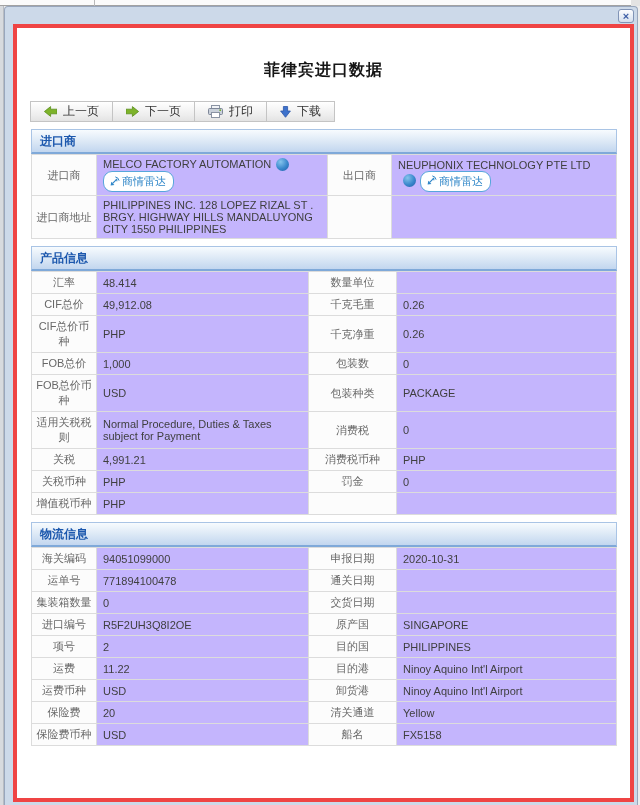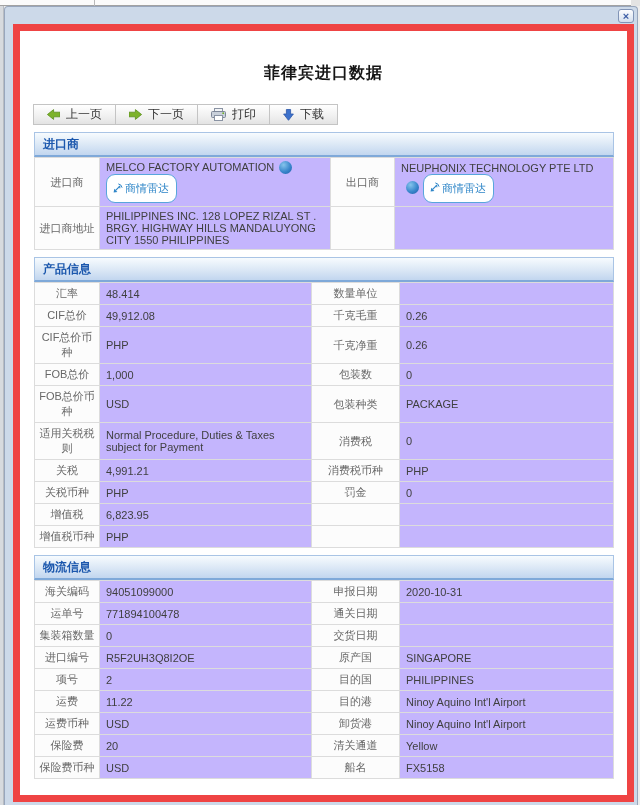--- a/index.html
+++ b/index.html
@@ -23,21 +23,21 @@
   }
   .titlebar { position:relative; height:17px; }
   .close-btn {
     position:absolute; right:3px; top:2px; width:16px; height:14px;
     padding:0; font-size:11px; line-height:11px; font-weight:bold; color:#3c5da5;
     background:linear-gradient(#fdfdfe,#d4dfee); border:1px solid #8194b6; border-radius:3px;
     cursor:pointer; font-family:inherit;
   }
   .dialog-body {
     position:absolute; left:8px; right:3px; top:17px; bottom:3px;
-    background:#ffffff; border:7px solid #ef4444; overflow:hidden;
+    background:#ffffff; border:4px solid #ef4444; overflow:hidden;
   }
 
   .doc-title { text-align:center; font-size:16px; font-weight:bold; color:#151515; margin:32px 0 0 0; letter-spacing:1px; }
 
   .toolbar { display:inline-flex; margin:20px 0 0 13px; }
   .tb-btn {
     display:inline-flex; align-items:center; gap:6px;
     padding:4px 13px; font-size:12px; color:#333; font-family:inherit;
     background:linear-gradient(#ffffff,#ededed 70%,#e3e3e3);
     border:1px solid #c4c4c4; border-left:none; cursor:pointer; height:21px;
@@ -56,21 +56,21 @@
   td.label-cell  { text-align:center; color:#676767; background:#fcfcfc; padding:3px 3px; }
   td.value-cell  { text-align:left; color:#3f3f3f; background:#c4b5fd; }
 
   .globe-icon {
     display:inline-block; width:13px; height:13px; border-radius:50%;
     background:radial-gradient(circle at 35% 30%, #85c4ec, #3a87cc 55%, #1d5ca6);
     vertical-align:-3px; margin:0 4px 0 5px; cursor:pointer;
   }
   .radar-badge {
     display:inline-flex; align-items:center; gap:2px; vertical-align:-3px;
-    border:1px solid #58a6dc; border-radius:9px; height:29px; padding:0 7px 0 4px;
+    border:1px solid #58a6dc; border-radius:9px; height:21px; padding:0 7px 0 4px;
     color:#2f86c8; font-size:11px; white-space:nowrap; cursor:pointer; background:#fff;
   }
 </style>
 </head>
 <body>
 
 <div class="top-strip">
   <span class="vline"></span>
   <span class="corner"></span>
 </div>
@@ -215,26 +215,20 @@
               <td class="label-cell">消费税币种</td>
               <td class="value-cell">PHP</td>
             </tr>
             <tr>
               <td class="label-cell">关税币种</td>
               <td class="value-cell">PHP</td>
               <td class="label-cell">罚金</td>
               <td class="value-cell">0</td>
             </tr>
             <tr>
-              <td class="label-cell">增值税</td>
-              <td class="value-cell">6,823.95</td>
-              <td class="label-cell"></td>
-              <td class="value-cell"></td>
-            </tr>
-            <tr>
               <td class="label-cell">增值税币种</td>
               <td class="value-cell">PHP</td>
               <td class="label-cell"></td>
               <td class="value-cell"></td>
             </tr>
           </tbody>
       </table>
     </div>
 
     

